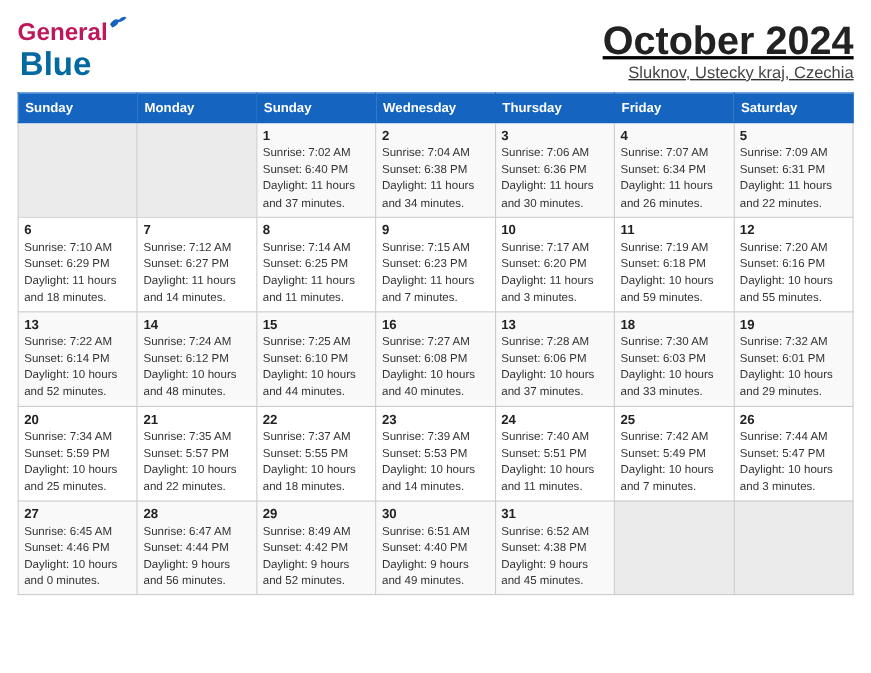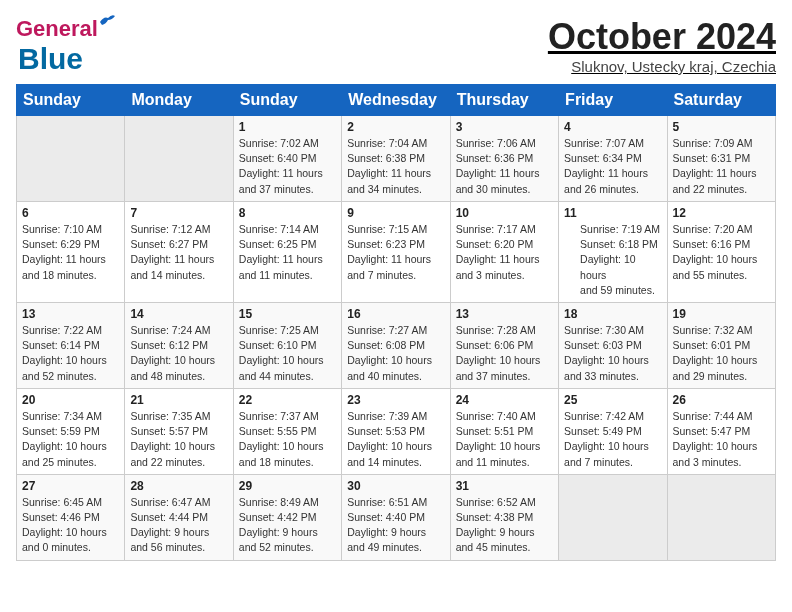--- a/index.html
+++ b/index.html
@@ -41,21 +41,21 @@
     table {
       width: 100%;
       border-collapse: collapse;
       font-size: 11px;
     }
     thead tr th {
       background-color: #1565c0;
       color: #fff;
       text-align: left;
       padding: 6px 6px;
-      font-size: 16px;
+      font-size: 12px;
       font-weight: bold;
       border: 1px solid #1565c0;
     }
     tbody tr td {
       border: 1px solid #ccc;
       vertical-align: top;
       padding: 4px 5px;
       height: 80px;
       width: calc(100% / 7);
       background: #fff;
@@ -188,21 +188,21 @@
         </td>
         <td>
           <span class="day-num">10</span>
           <div class="day-detail" style="white-space: pre-line;">Sunrise: 7:17 AM
 Sunset: 6:20 PM
 Daylight: 11 hours
 and 3 minutes.</div>
         </td>
         <td>
           <span class="day-num">11</span>
-          <div class="day-detail" style="white-space: pre-line; margin-left: 16px;">Sunrise: 7:19 AM
+          <div class="day-detail" style="white-space: pre-line;">Sunrise: 7:19 AM
 Sunset: 6:18 PM
 Daylight: 10 hours
 and 59 minutes.</div>
         </td>
         <td>
           <span class="day-num">12</span>
           <div class="day-detail" style="white-space: pre-line;">Sunrise: 7:20 AM
 Sunset: 6:16 PM
 Daylight: 10 hours
 and 55 minutes.</div>

